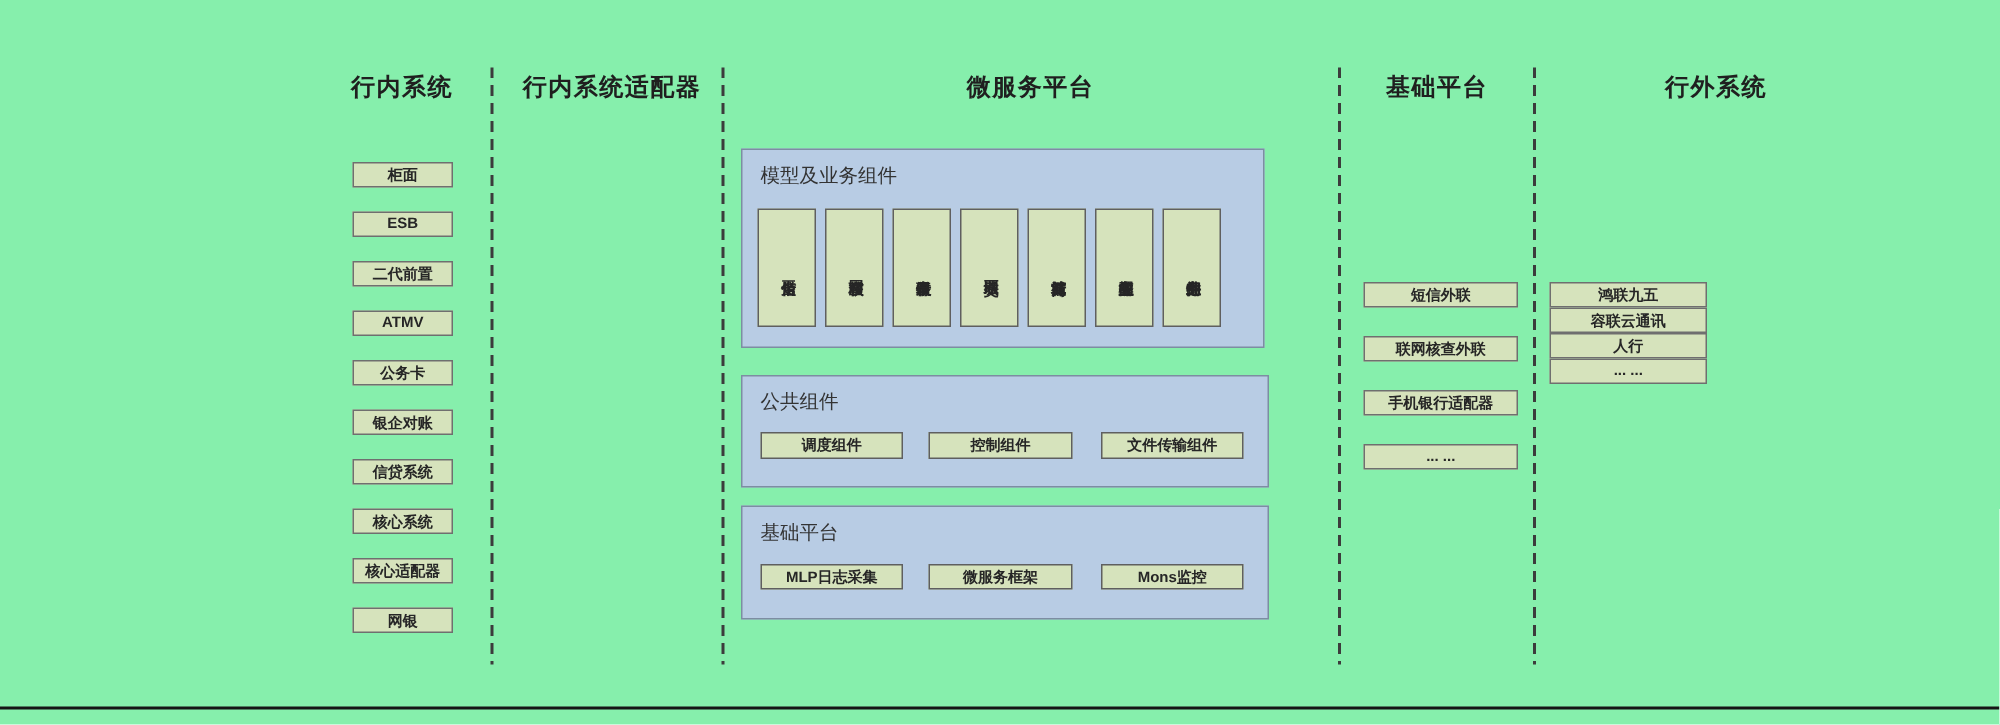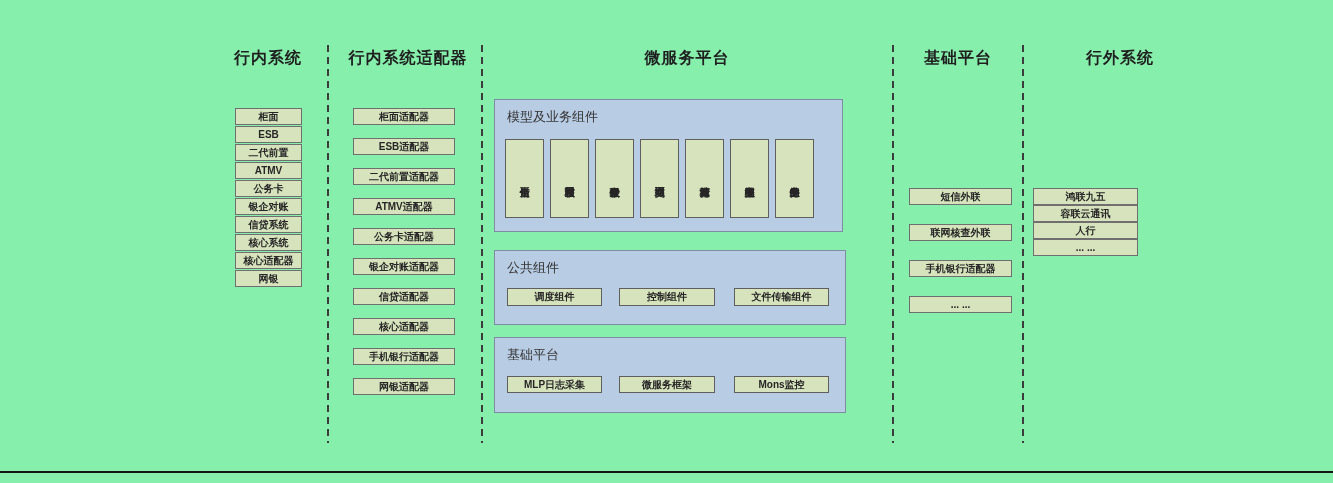--- a/index.html
+++ b/index.html
@@ -9,21 +9,21 @@
   }
   .col-header{
     position:absolute;top:48px;transform:translateX(-50%);
     font-size:16px;font-weight:bold;color:#1f1f1f;white-space:nowrap;letter-spacing:1px;
   }
   .divider{
     position:absolute;top:45px;height:398px;width:2px;
     background:repeating-linear-gradient(180deg,#3c3c3c 0 7px,transparent 7px 12px);
   }
   .stack{position:absolute;display:flex;flex-direction:column;}
-  .stack-internal{left:235px;top:108px;width:67px;gap:1px;}
+  .stack-internal{left:235px;top:108px;width:67px;gap:16px;}
   .stack-adapter{left:353px;top:108px;width:102px;gap:13px;}
   .stack-outreach{left:909px;top:188px;width:103px;gap:19px;justify-content:flex-end;}
   .stack-external{left:1033px;top:188px;width:105px;}
   .gbox{
     box-sizing:border-box;height:17px;width:100%;
     background:#d6e3bc;border:1px solid #6f6f6f;
     display:flex;align-items:center;justify-content:center;
     font-size:10px;font-weight:bold;color:#262626;white-space:nowrap;
   }
   .panel{
@@ -59,52 +59,40 @@
 </style>
 </head>
 <body>
 
 <div class="stage">
 
   <div class="col-header" style="left:268px">行内系统</div>
   <div class="col-header" style="left:408px">行内系统适配器</div>
   <div class="col-header" style="left:687px">微服务平台</div>
   <div class="col-header" style="left:958px">基础平台</div>
-  <div class="col-header" style="left:1120px">行外系统</div>
+  <div class="col-header" style="left:1144px">行外系统</div>
 
   <div class="divider" style="left:327px"></div>
   <div class="divider" style="left:481px"></div>
   <div class="divider" style="left:892px"></div>
   <div class="divider" style="left:1022px"></div>
 
   <div class="stack stack-internal">
     <div class="gbox">柜面</div>
     <div class="gbox">ESB</div>
     <div class="gbox">二代前置</div>
     <div class="gbox">ATMV</div>
     <div class="gbox">公务卡</div>
     <div class="gbox">银企对账</div>
     <div class="gbox">信贷系统</div>
     <div class="gbox">核心系统</div>
     <div class="gbox">核心适配器</div>
     <div class="gbox">网银</div>
   </div>
 
-  <div class="stack stack-adapter">
-    <div class="gbox">柜面适配器</div>
-    <div class="gbox">ESB适配器</div>
-    <div class="gbox">二代前置适配器</div>
-    <div class="gbox">ATMV适配器</div>
-    <div class="gbox">公务卡适配器</div>
-    <div class="gbox">银企对账适配器</div>
-    <div class="gbox">信贷适配器</div>
-    <div class="gbox">核心适配器</div>
-    <div class="gbox">手机银行适配器</div>
-    <div class="gbox">网银适配器</div>
-  </div>
 
   <div class="panel panel-model">
     <div class="panel-label">模型及业务组件</div>
     <div class="vstack">
       <div class="vbox">
           <span>短信平台</span>
         </div>
       <div class="vbox">
           <span>联网核查</span>
         </div>

